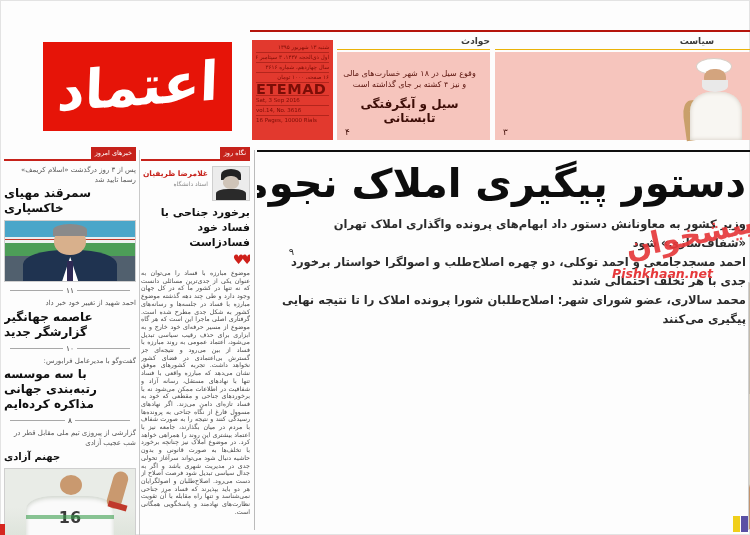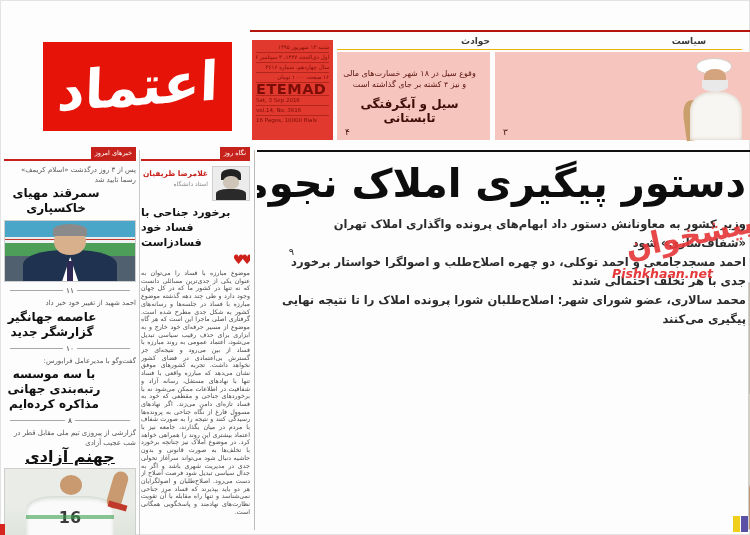--- a/index.html
+++ b/index.html
@@ -40,21 +40,21 @@
   .cleric .robe{position:absolute;right:4px;bottom:0;width:52px;height:48px;background:#f8f6f2;border-radius:40% 40% 0 0;box-shadow:inset 0 0 4px #cfc8bd;}
   .cleric .cloak{position:absolute;left:0;bottom:0;width:22px;height:40px;background:#c9a06b;border-radius:40% 20% 0 0;transform:rotate(-8deg);}
 
   
   .vdiv{width:1px;background:#c9c9c9;}
   .col-header{height:12px;border-bottom:2px solid #c6221b;position:relative;margin-bottom:5px;}
   .col-header .tab{position:absolute;right:0;top:0;height:12px;line-height:12px;background:#c6221b;
                    color:#fff;font-size:6.5px;padding:0 4px;}
   .colA{left:4px;top:147px;width:132px;height:388px;overflow:hidden;}
   .colA .kicker{font-size:7px;line-height:9.5px;color:#555;text-align:right;margin:2px 0 1px;}
-  .colA .title{font-size:12px;line-height:15px;font-weight:bold;color:#101010;text-align:center;}
+  .colA .title{font-size:12px;line-height:15px;font-weight:bold;color:#101010;text-align:left;}
   .pgdiv{display:flex;align-items:center;gap:3px;margin:4px 6px;color:#333;font-size:7.5px;}
   .pgdiv i{flex:1;border-top:1px solid #a8a8a8;}
 
   .ph{position:relative;overflow:hidden;border:1px solid #cfcfcf;box-sizing:border-box;}
   .ph-karimov{height:62px;margin:4px 0;background:linear-gradient(180deg,#4aa6c9 0 26%,#e8eef0 26% 30%,#c0392b 30% 32%,#eef2f2 32% 36%,#4d9e58 36% 58%,#51606e 58% 100%);}
   .ph-karimov .suit{position:absolute;bottom:0;left:14%;width:72%;height:52%;background:#1f3350;border-radius:45% 45% 0 0;}
   .ph-karimov .shirt{position:absolute;bottom:0;left:44%;width:16px;height:24px;background:#fff;clip-path:polygon(50% 0,100% 100%,0 100%);}
   .ph-karimov .tie{position:absolute;bottom:0;left:48%;width:6px;height:20px;background:#2e2a55;}
   .ph-karimov .face{position:absolute;top:7px;left:38%;width:32px;height:27px;background:#d8b08c;border-radius:48%;}
   .ph-karimov .hair{position:absolute;top:3px;left:37%;width:34px;height:12px;background:#8a8a8a;border-radius:50% 50% 0 0;}
@@ -67,21 +67,21 @@
   .ph-football .trim{position:absolute;bottom:28%;left:16%;width:68%;height:4px;background:#3c9e4e;opacity:.6;}
 
   .colB{left:141px;top:147px;width:109px;height:383px;overflow:hidden;}
   .author{display:flex;gap:4px;margin:2px 0 4px;align-items:flex-start;}
   .author .pic{position:relative;width:36px;height:33px;background:#ececec;border:1px solid #cfcfcf;flex:none;overflow:hidden;}
   .author .pic .hair{position:absolute;top:2px;left:8px;width:20px;height:11px;background:#222;border-radius:50% 50% 0 0;}
   .author .pic .face{position:absolute;top:9px;left:10px;width:16px;height:13px;background:#cfc4b8;border-radius:45%;}
   .author .pic .suit{position:absolute;bottom:0;left:3px;width:30px;height:11px;background:#2a2a2a;border-radius:40% 40% 0 0;}
   .author .name{font-size:7.5px;font-weight:bold;color:#c6221b;margin-top:3px;}
   .author .role{font-size:6px;color:#888;margin-top:2px;}
-  .colB .optitle{font-size:11px;line-height:15px;font-weight:bold;color:#111;text-align:left;margin:2px 0 3px;}
+  .colB .optitle{font-size:11px;line-height:15px;font-weight:bold;color:#111;text-align:right;margin:2px 0 3px;}
   .hearts{color:#cf201a;font-size:13px;letter-spacing:-3px;text-align:right;line-height:13px;}
   .opbody{font-size:6.3px;line-height:7.7px;color:#4a4a4a;text-align:justify;margin-top:3px;height:248px;overflow:hidden;}
 
   
   .mainrule{left:257px;top:150px;width:493px;height:2px;background:#101010;}
   .headline{left:257px;top:155px;width:489px;height:56px;font-size:40px;font-weight:bold;color:#0d0d0d;
             text-align:right;white-space:nowrap;overflow:hidden;letter-spacing:-1px;line-height:56px;}
   .deck{left:262px;top:215px;width:484px;text-align:right;font-size:11.5px;line-height:19px;
         font-weight:bold;color:#2b2b2b;}
   .leadpg{left:auto;right:456px;top:246px;font-size:10px;color:#333;}
@@ -121,21 +121,21 @@
     <div class="row">۱۶ صفحه، ۱۰۰۰ تومان</div>
     <div class="etemad">ETEMAD</div>
     <div class="row en">Sat, 3 Sep 2016</div>
     <div class="row en">vol.14, No. 3616</div>
     <div class="row en" style="border-bottom:none">16 Pages, 10000 Rials</div>
   </div>
 
   <div class="abs seclabel" style="right:260px;width:153px;">
     <span>حوادث</span>
   </div>
-  <div class="abs seclabel" style="right:8px;width:255px;padding-left:0;">
+  <div class="abs seclabel" style="right:0;width:255px;padding-left:0;">
     <span style="margin-right:0;padding-right:0;position:absolute;right:36px;">سیاست</span>
   </div>
 
   <div class="abs pinkbox" style="right:260px;width:153px;">
     <div class="ev-kicker">
       <div>وقوع سیل در ۱۸ شهر خسارت‌های مالی</div>
       <div>و نیز ۴ کشته بر جای گذاشته است</div>
     </div>
     <div class="ev-title">سیل و آبگرفتگی تابستانی</div>
     <div class="pg">۴</div>
@@ -182,21 +182,21 @@
 
     <div class="kicker">گفت‌وگو با مدیرعامل فرابورس:</div>
     <div class="title" style="width:100px;margin-right:auto;">با سه موسسه رتبه‌بندی جهانی مذاکره کرده‌ایم</div>
     <div class="pgdiv">
         <i></i>
         <span>۸</span>
         <i></i>
       </div>
 
     <div class="kicker">گزارشی از پیروزی تیم ملی مقابل قطر در شب عجیب آزادی</div>
-    <div class="title" style="font-size:16px;text-decoration:underline;">جهنم آزادی</div>
+    <div class="title" style="font-size:10px;">جهنم آزادی</div>
     <div class="ph ph-football">
       <div class="jersey">
         <span class="num">16</span>
       </div>
       <div class="trim"></div>
       <div class="head"></div>
       <div class="arm"></div>
       <div class="cuff"></div>
     </div>
   </div>

